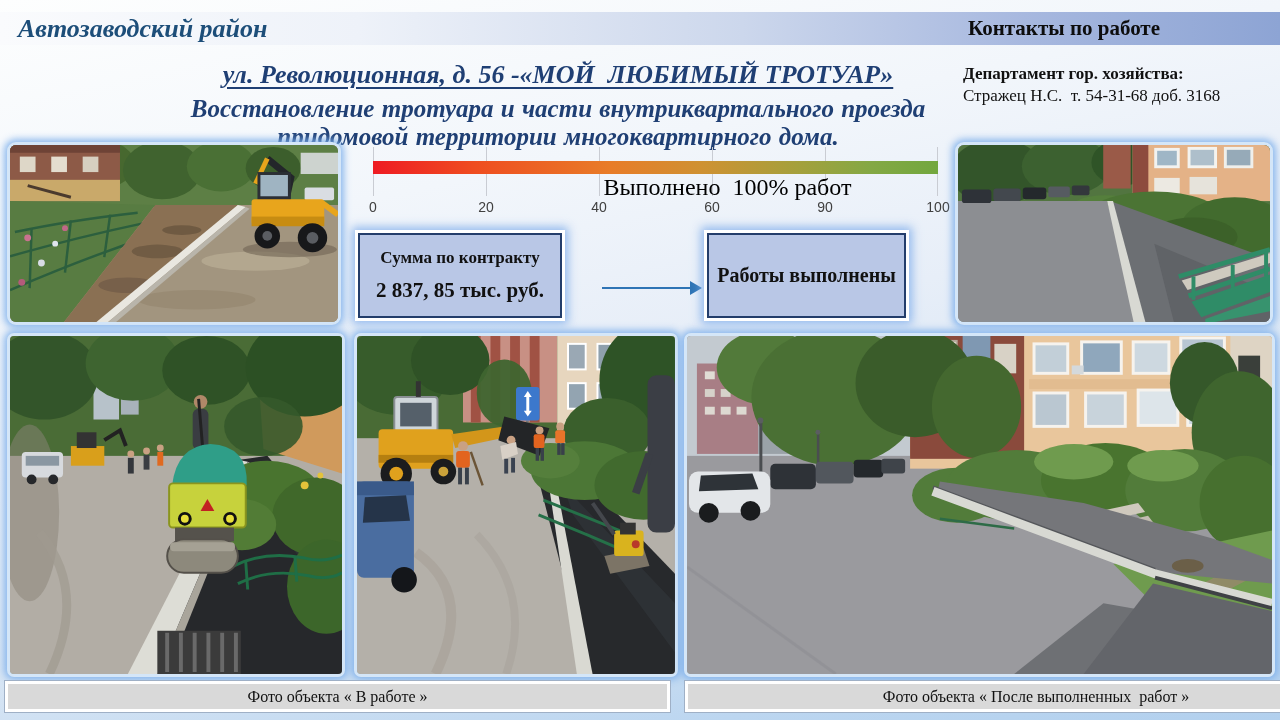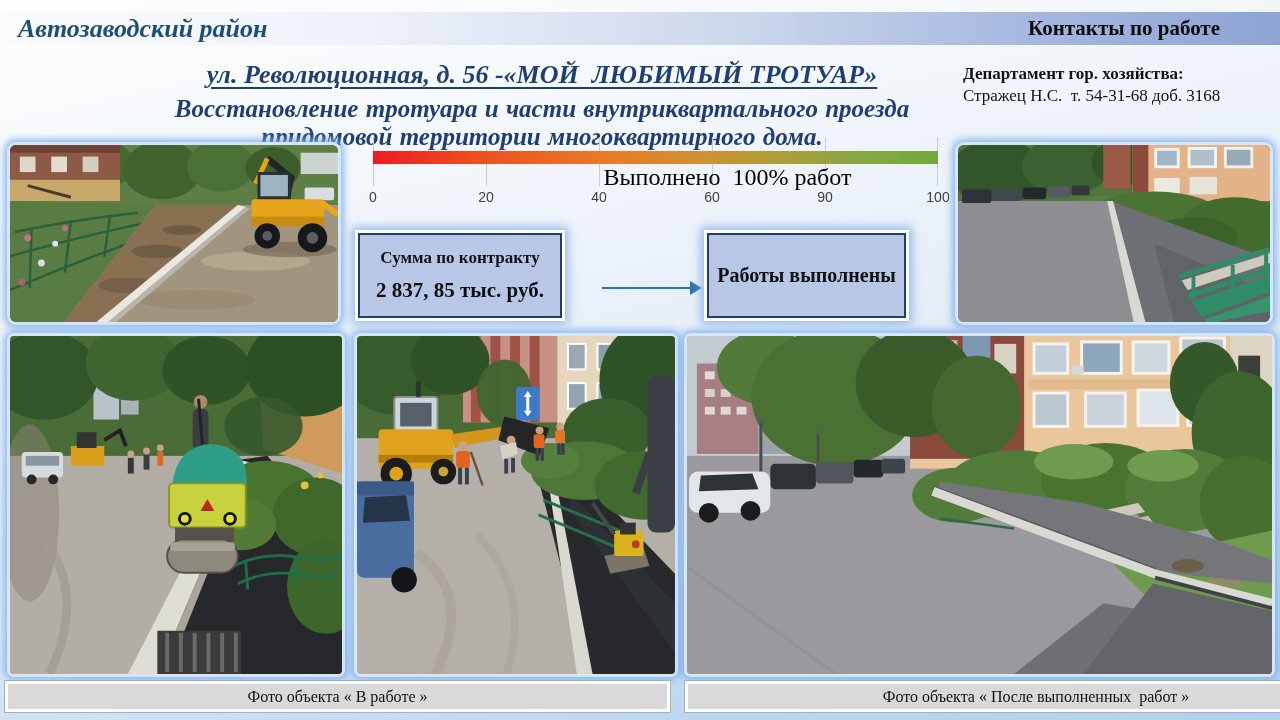--- a/index.html
+++ b/index.html
@@ -7,35 +7,35 @@
   .slide {
     position:relative; width:1280px; height:720px; overflow:hidden;
     background: linear-gradient(168deg, #fdfefe 0%, #f2f6fb 28%, #e7eef8 48%, #d7e5f4 68%, #bcd6f0 88%, #b2d0ee 100%);
     font-family:"Liberation Serif", serif; color:#111;
   }
   
   .header-bar {
     position:absolute; top:12px; left:0; width:1280px; height:33px;
     background: linear-gradient(90deg, #fafbfd 0%, #eef2f9 28%, #ccd7ec 58%, #a7b8df 80%, #8da4d4 100%);
     display:flex; align-items:center; justify-content:space-between;
-    padding:0 60px 0 18px;
+    padding:0 120px 0 18px;
   }
   .district { font-size:26px; font-weight:bold; font-style:italic; color:#1d4e79; white-space:pre; line-height:1; }
   .contacts-title { font-size:21px; font-weight:bold; color:#0d0d0d; white-space:pre; line-height:1; }
   
-  .title-block { position:absolute; left:132px; top:60px; width:820px; text-align:center; color:#1f3f74; }
+  .title-block { position:absolute; left:148px; top:60px; width:820px; text-align:center; color:#1f3f74; }
   .title-main { font-size:26px; font-weight:bold; font-style:italic; white-space:pre;
     text-decoration:underline; text-underline-offset:4px; text-decoration-thickness:2px; }
   .title-sub { margin-top:5px; font-size:25px; font-weight:bold; font-style:italic; white-space:pre-line; line-height:1.12; word-spacing:1px; }
   
   .contacts { position:absolute; left:963px; top:64px; width:312px; }
   .contacts-dept { font-size:17px; font-weight:bold; white-space:pre; }
   .contacts-person { font-size:17px; margin-top:2px; white-space:pre; }
   
-  .chart { position:absolute; left:373px; top:137px; width:565px; height:70px; }
+  .chart { position:absolute; left:373px; top:147px; width:565px; height:70px; }
   .gridline { position:absolute; top:0; width:1px; height:49px; background:#c9ccd3; }
   .progress-bar { position:absolute; top:14px; left:0; width:100%; height:13px;
     background:linear-gradient(90deg,#ee1b23 0%,#ef4d20 18%,#e87c28 42%,#cf9132 58%,#a5a03c 75%,#84a844 88%,#72a73e 100%); }
   .chart-label { position:absolute; top:27px; left:0; width:100%; text-align:center; font-size:24px; color:#000;
     transform:translateX(72px); white-space:pre; }
   .tick { position:absolute; top:52px; transform:translateX(-50%);
     font-family:"Liberation Sans", sans-serif; font-size:14px; color:#404040; }
   
   .flow-box { position:absolute; background:#b9c7e6; border:2px solid #233d6b;
     box-shadow:0 0 0 3px #ffffff, 0 0 9px 6px rgba(130,175,235,0.85);

